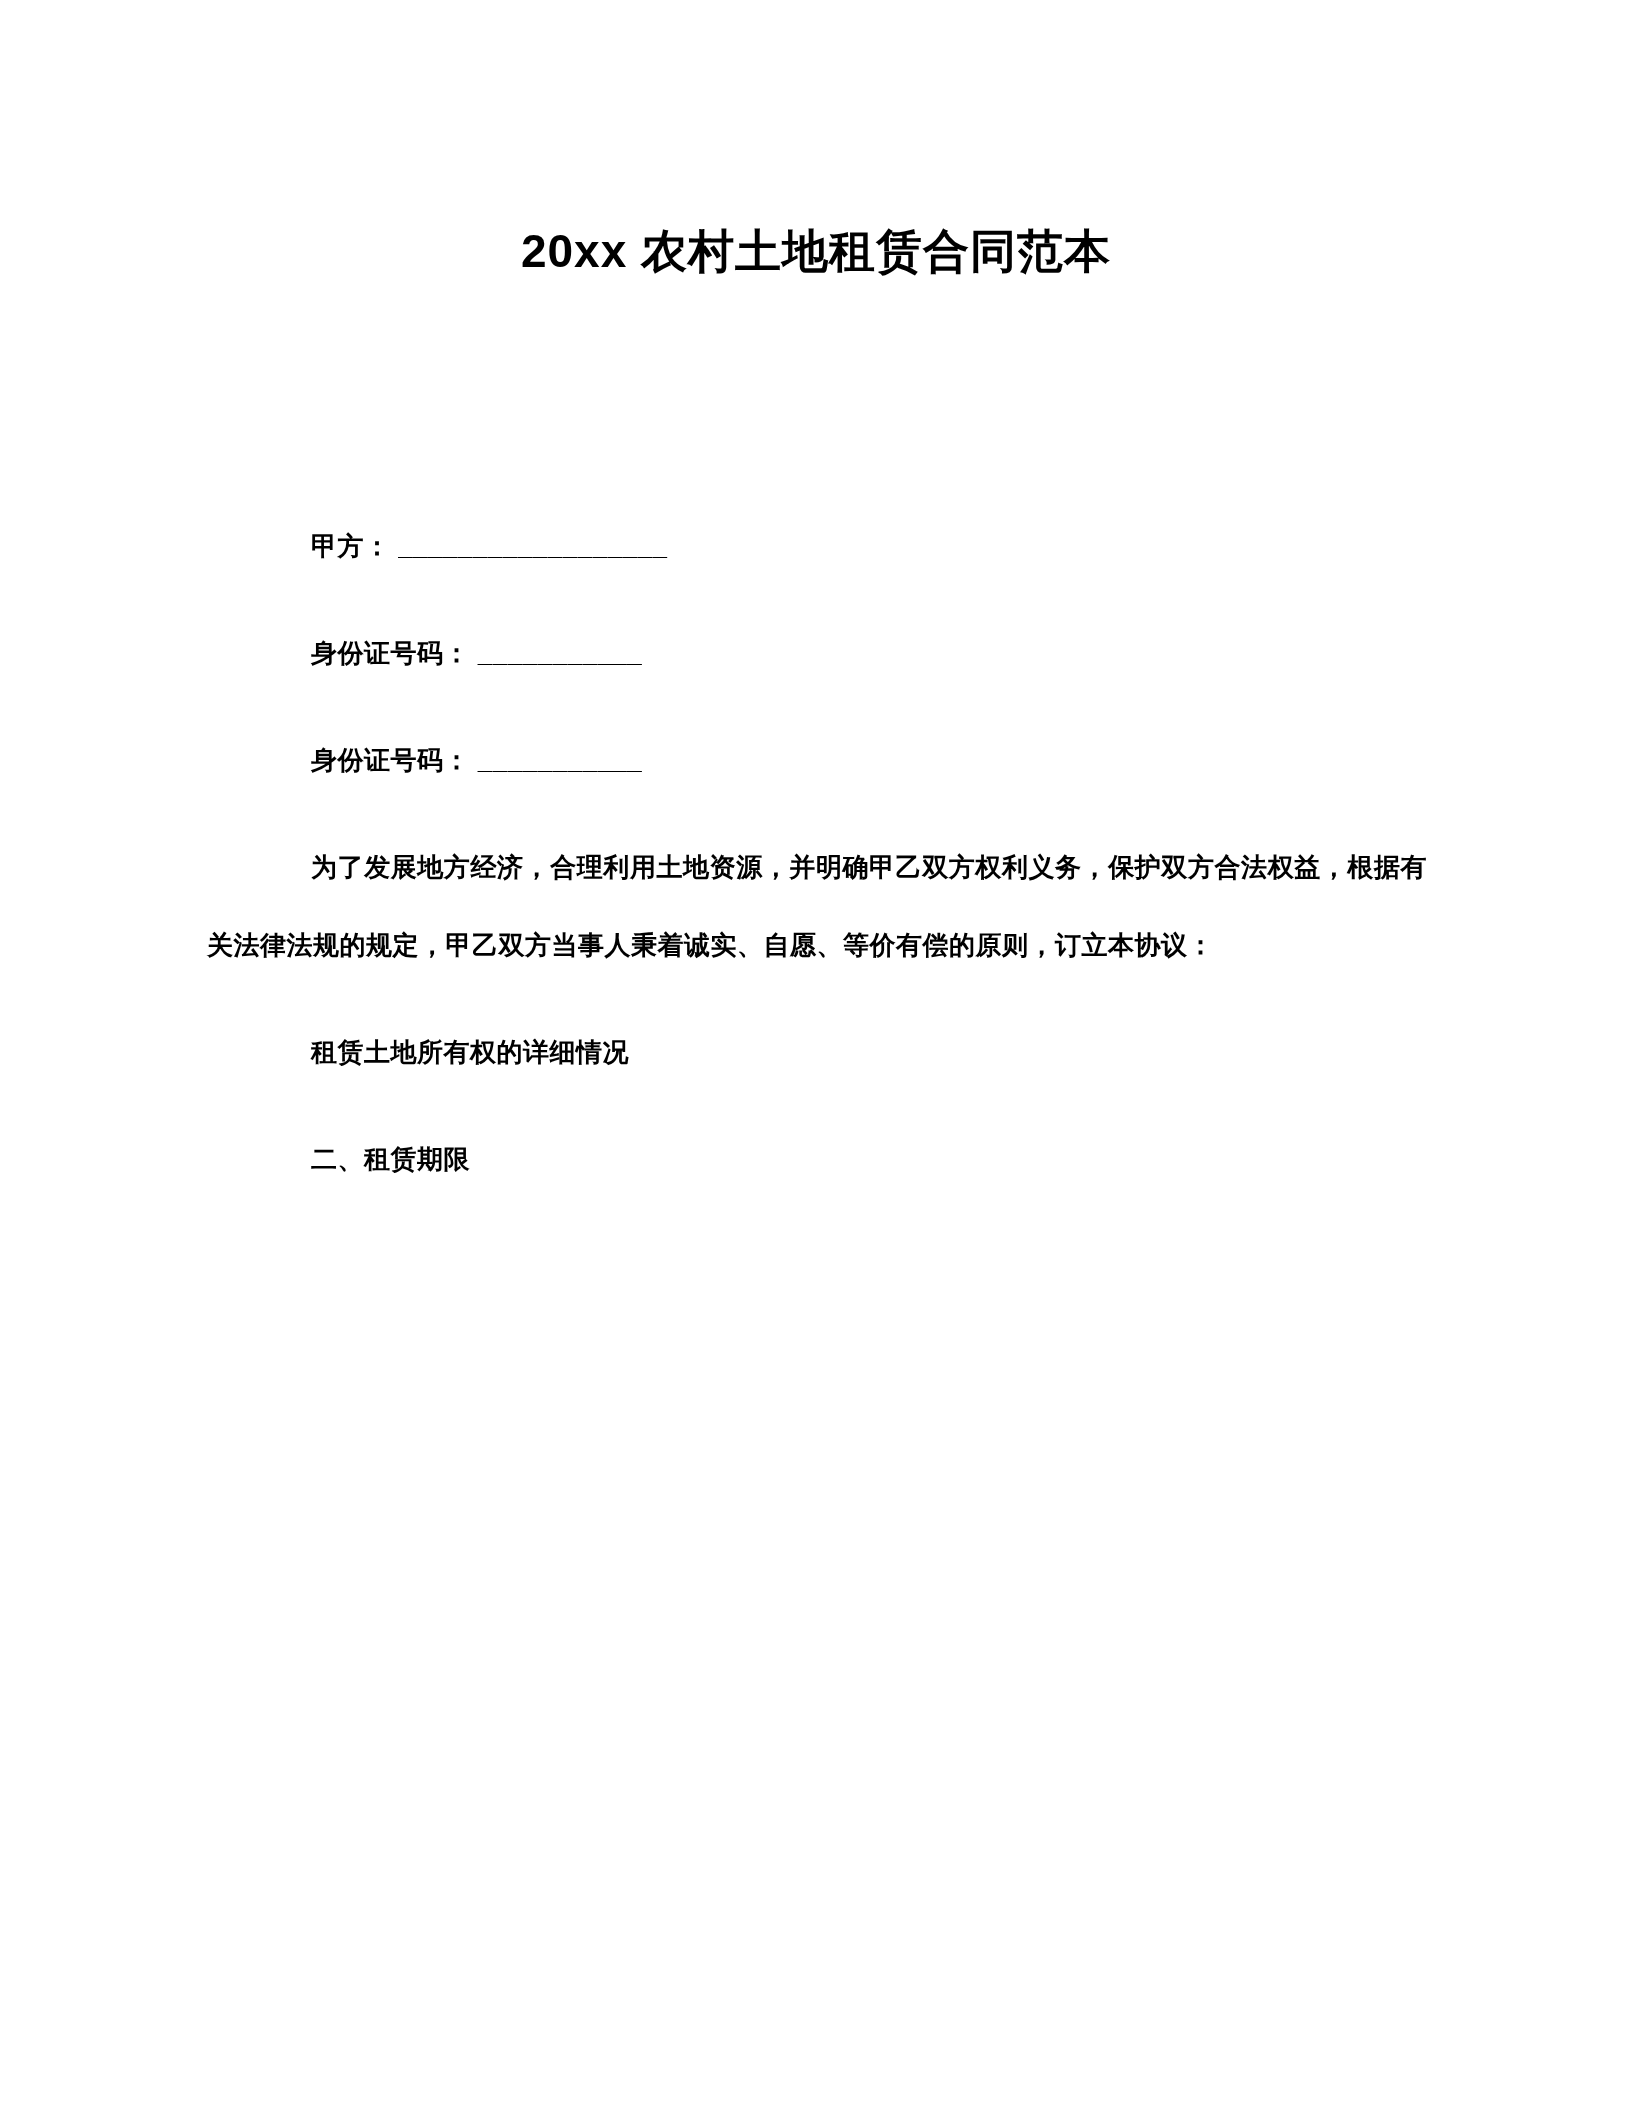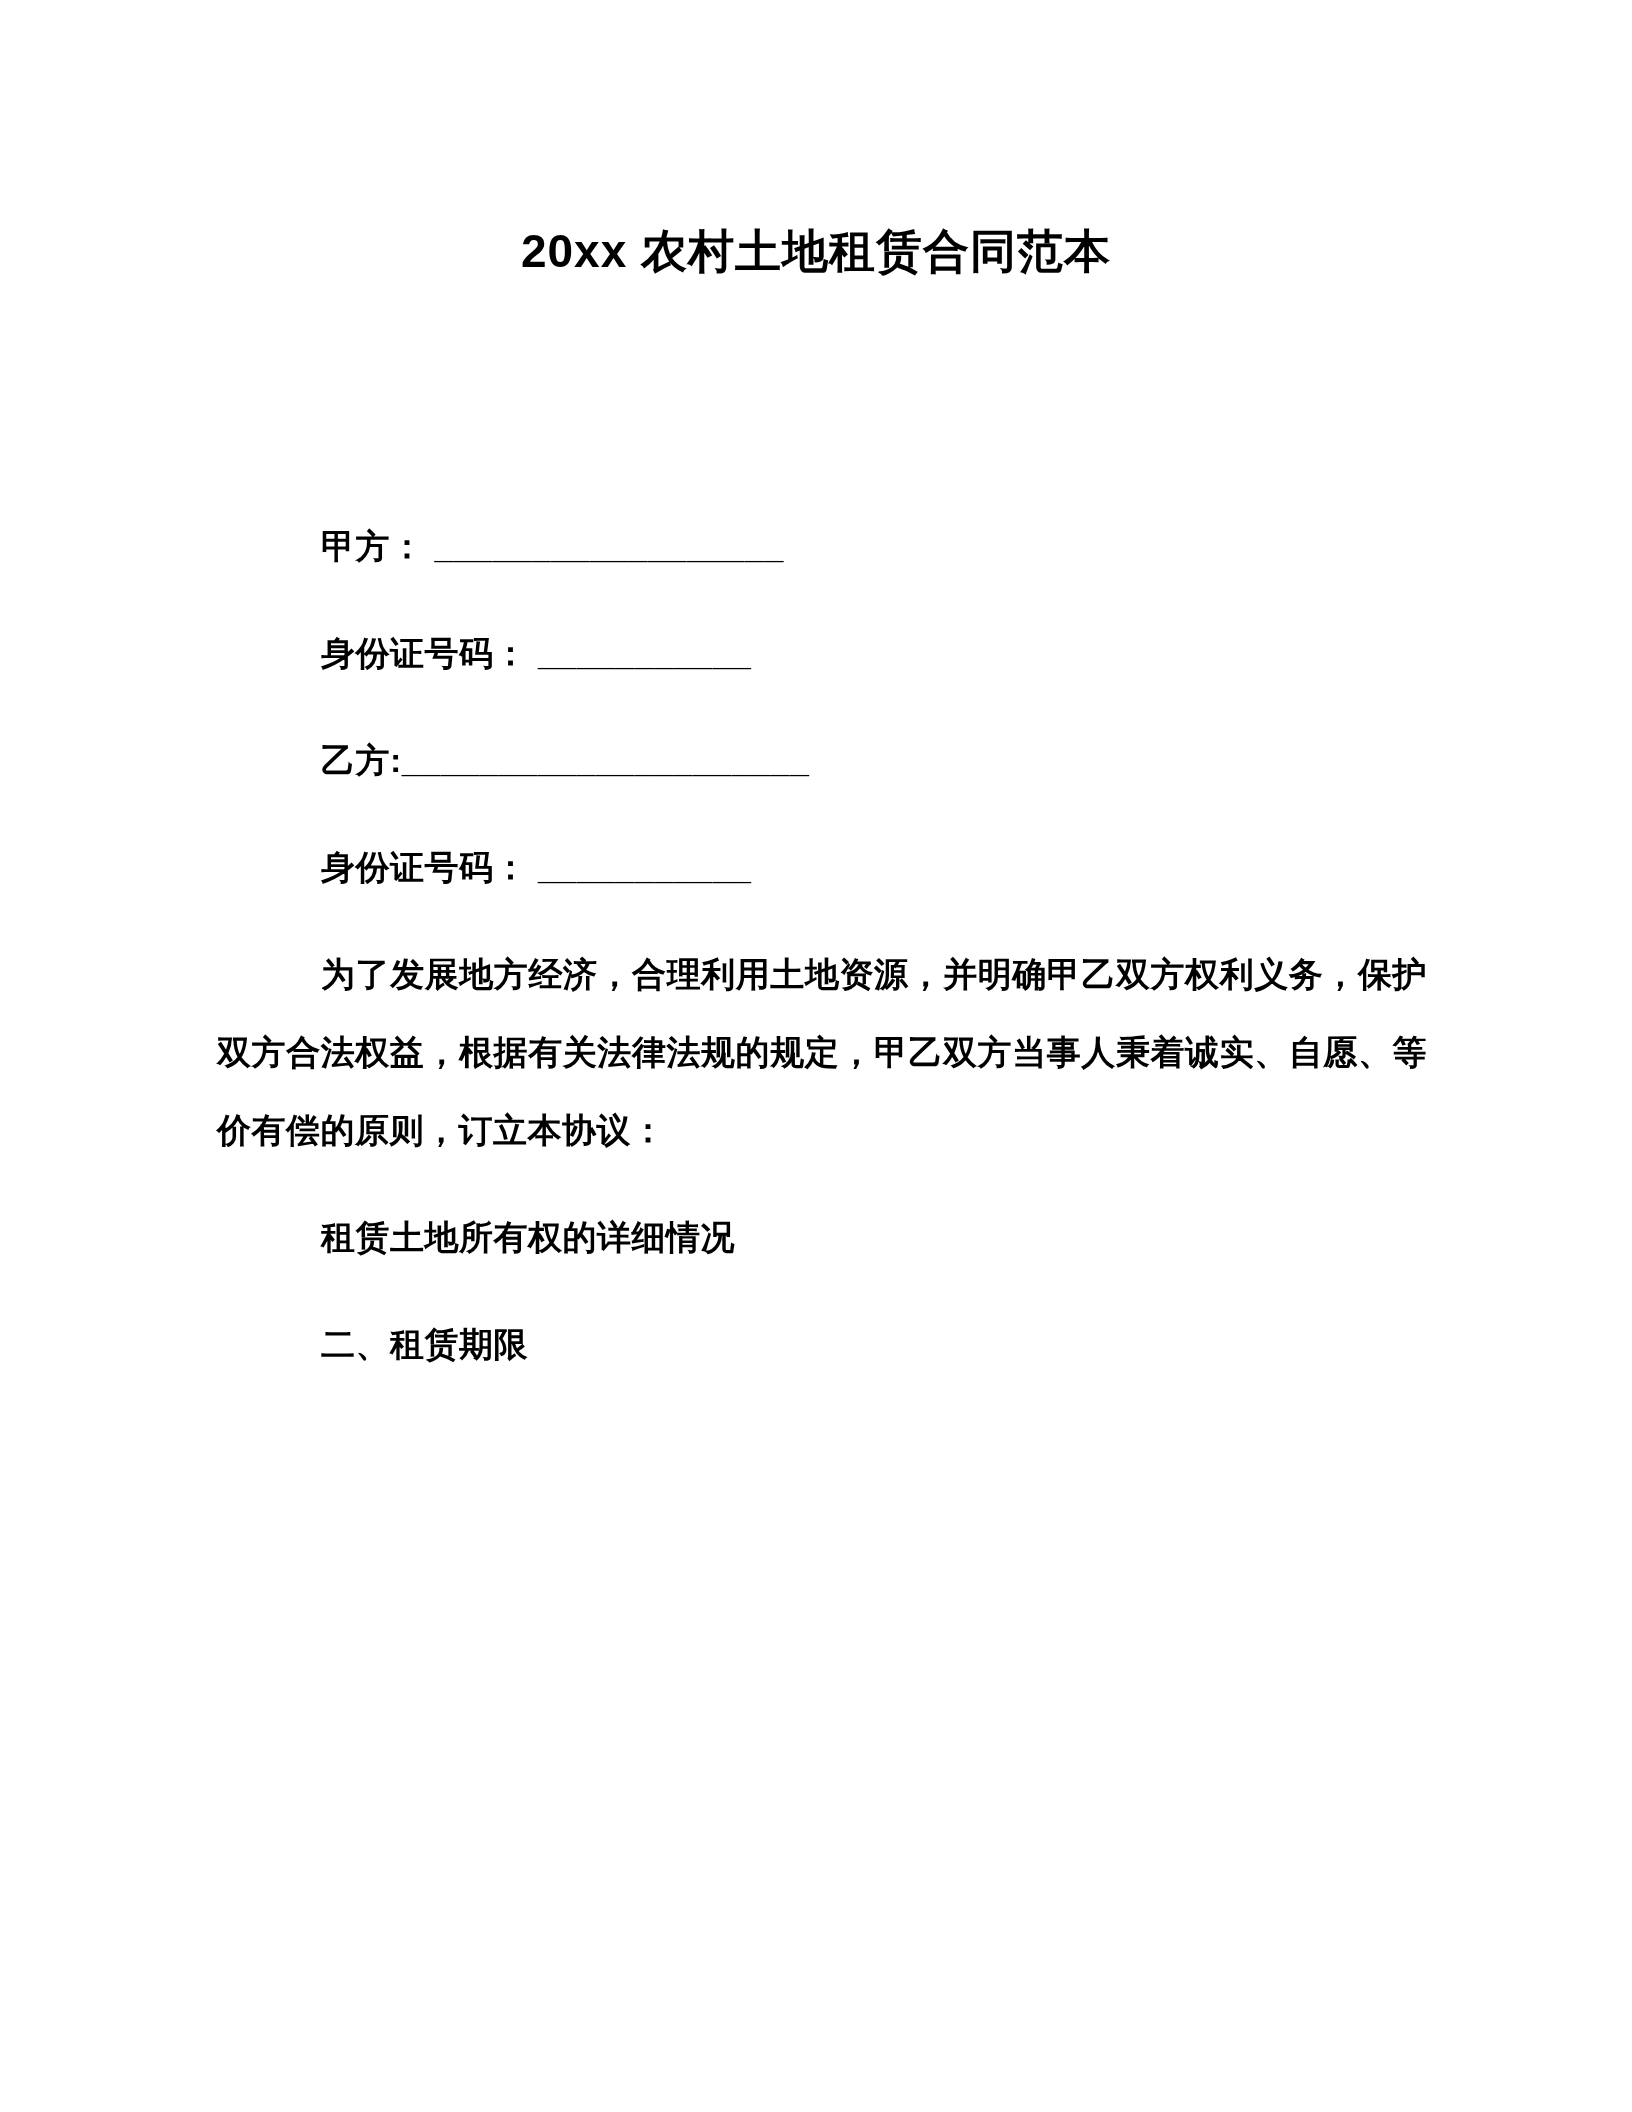--- a/index.html
+++ b/index.html
@@ -23,43 +23,42 @@
     background: #ffffff;
   }
   .doc-title {
     font-size: 46px;
     line-height: 52px;
     text-align: center;
     letter-spacing: 1px;
     margin: 0 0 230px 0;
   }
   .para {
-    font-size: 34px;
+    font-size: 26px;
     line-height: 78px;
-    margin: 0 0 29px 12px;
+    margin: 0 0 29px 2px;
     text-align: justify;
     word-break: break-all;
     letter-spacing: 0.5px;
   }
   .indent {
     text-indent: 104px;
   }
 </style>
 </head>
 <body>
 
 <div class="doc-page">
 
   <h1 class="doc-title">20xx 农村土地租赁合同范本</h1>
 
   <p class="para indent">甲方： __________________</p>
 
   <p class="para indent">身份证号码： ___________</p>
 
-  <p class="para indent">乙方:_____________________</p>
 
   <p class="para indent">身份证号码： ___________</p>
 
   <p class="para indent">为了发展地方经济，合理利用土地资源，并明确甲乙双方权利义务，保护双方合法权益，根据有关法律法规的规定，甲乙双方当事人秉着诚实、自愿、等价有偿的原则，订立本协议：</p>
 
 
 
   <p class="para indent">租赁土地所有权的详细情况</p>
 
 

